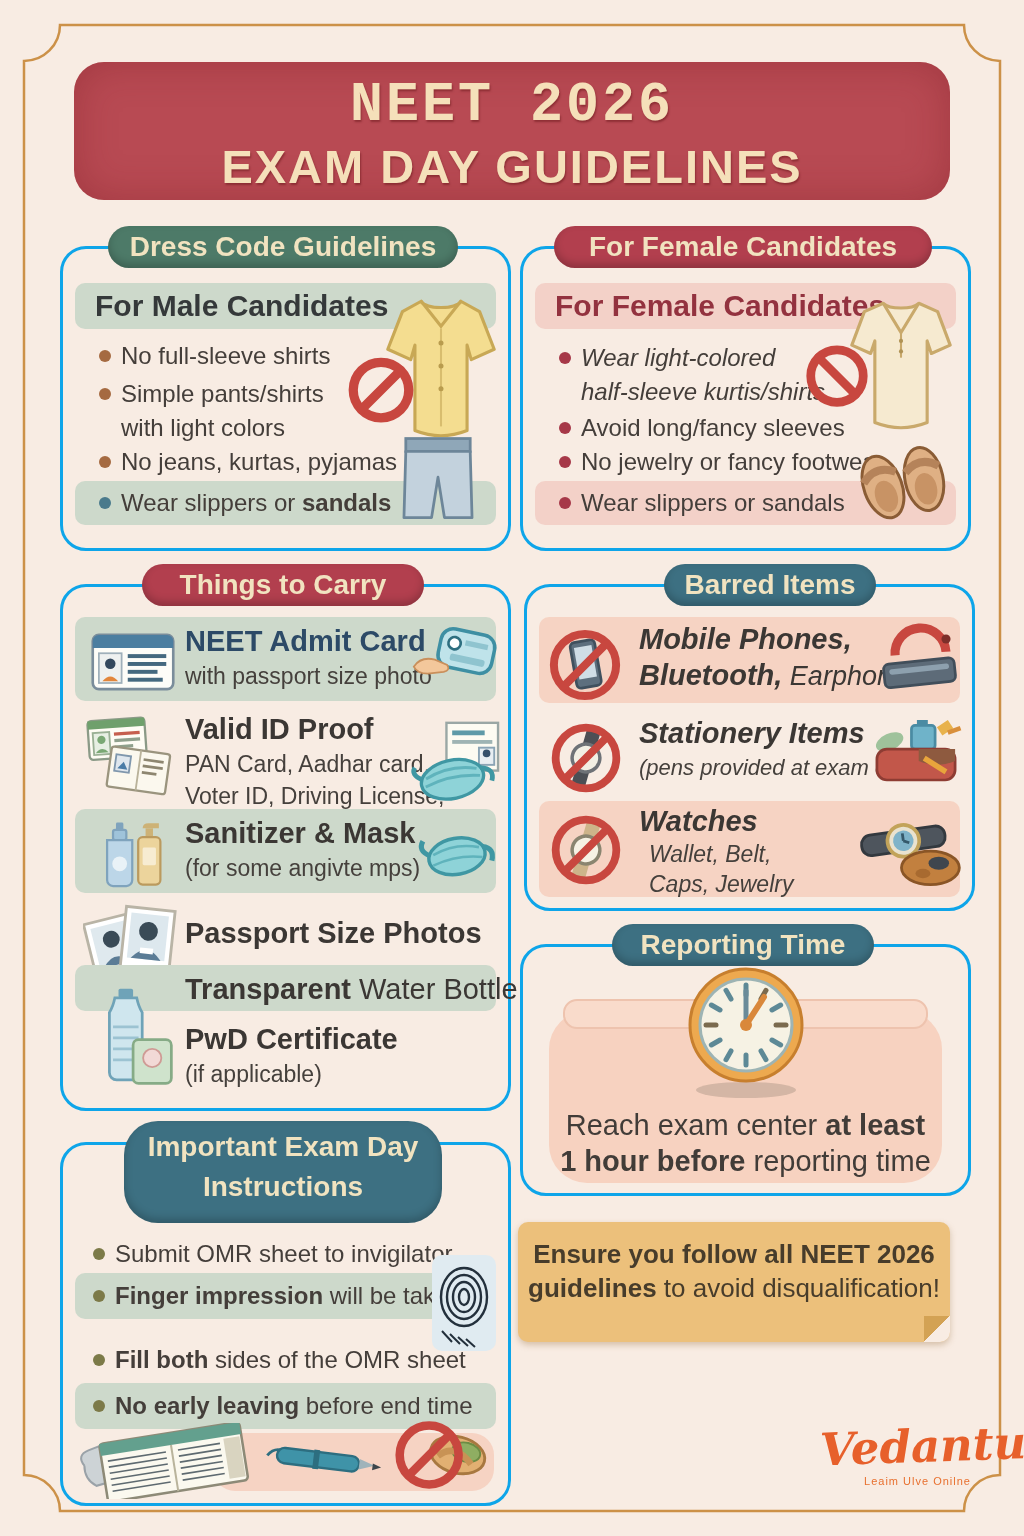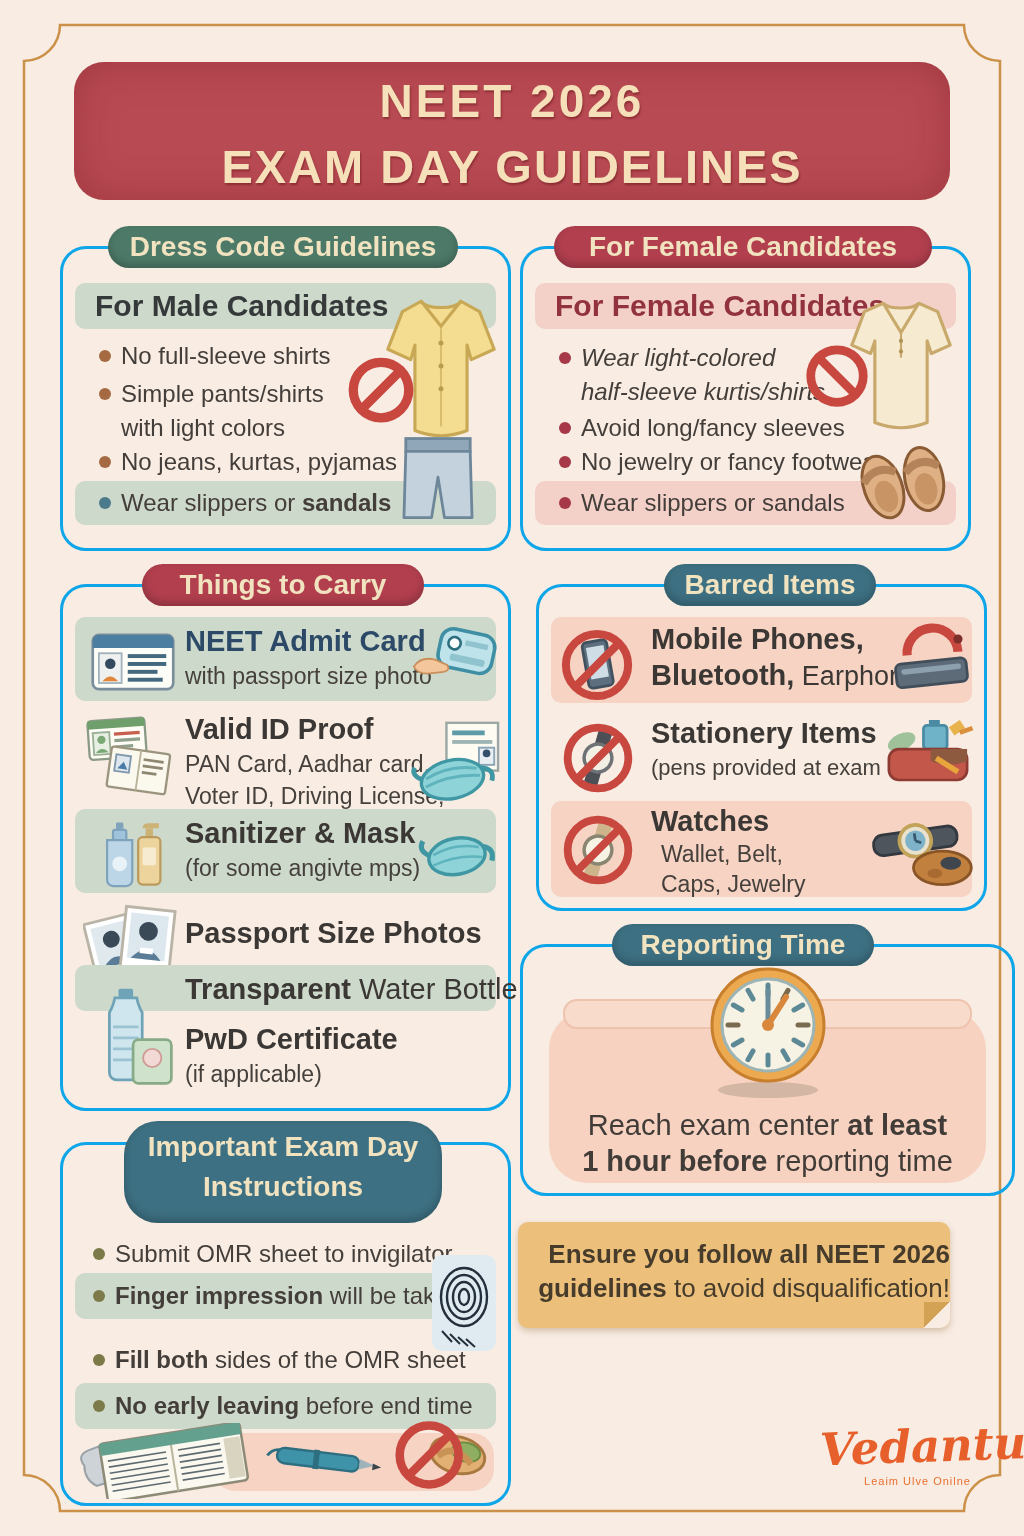--- a/index.html
+++ b/index.html
@@ -4,23 +4,23 @@
 <style>
   html,body{margin:0;padding:0;background:#d8d0c8;}
   .poster{position:relative;width:1024px;height:1536px;background:#f8ece3;
     font-family:"Liberation Sans",sans-serif;color:#443e3a;overflow:hidden;}
   .frame-svg{position:absolute;left:0;top:0;pointer-events:none;}
 
   
   .banner{position:absolute;left:74px;top:62px;width:876px;height:138px;
     background:#b84a53;border-radius:30px;text-align:center;
     box-shadow:inset 0 0 40px rgba(120,25,32,.35);}
-  .banner .l1{display:block;margin-top:12px;font-size:46px;font-weight:bold;
-    color:#f5e0ba;letter-spacing:3px;text-shadow:1px 2px 2px rgba(110,25,30,.55);}
-  .banner .l2{display:block;margin-top:11px;font-size:47px;font-weight:bold;
+  .banner .l1{display:block;margin-top:12px;font-size:55px;font-weight:bold;
+    color:#f5e0ba;letter-spacing:3px;text-shadow:1px 2px 2px rgba(110,25,30,.55);font-family:Liberation Mono, monospace;}
+  .banner .l2{display:block;margin-top:2px;font-size:47px;font-weight:bold;
     color:#f5e0ba;letter-spacing:2px;text-shadow:1px 2px 2px rgba(110,25,30,.55);}
 
   .panel{position:absolute;border:3px solid #0ea5e9;border-radius:26px;}
   .pill{position:absolute;height:42px;line-height:42px;border-radius:24px;
     text-align:center;font-weight:bold;font-size:28px;color:#f1e3c0;z-index:5;
     box-shadow:inset 0 -4px 8px rgba(0,0,0,.22);}
   .pill-green{background:#4d7a68;}
   .pill-red{background:#b23f4e;}
   .pill-teal{background:#3d7082;}
 
@@ -44,22 +44,22 @@
 
   
   .pouch{position:absolute;left:26px;right:26px;top:64px;bottom:10px;
     background:#f7d2c0;border-radius:38px;}
   .pouch-flap{position:absolute;left:40px;right:40px;top:52px;height:26px;
     background:#f9dbcb;border-radius:14px;border:2px solid #eec3ae;}
   .report-text{position:absolute;left:0;right:0;top:160px;text-align:center;
     font-size:29px;line-height:36px;color:#413c38;}
 
   
-  .note{position:absolute;left:518px;top:1222px;width:432px;height:106px;
-    background:#ecc07b;border-radius:10px;text-align:right;
+  .note{position:absolute;left:518px;top:1222px;width:432px;height:120px;
+    background:#ecc07b;border-radius:10px;text-align:center;
     box-shadow:0 3px 6px rgba(150,110,60,.35);}
   .note .t{display:block;font-size:26px;line-height:34px;color:#473c2b;}
   .note .fold{position:absolute;right:0;bottom:0;width:26px;height:26px;
     background:linear-gradient(315deg,#f8ece3 50%,#d3a254 50%);
     border-radius:0 0 10px 0;}
   .note .pad{padding-top:15px;display:block;}
 
   
   .logo{position:absolute;left:820px;top:1420px;width:195px;text-align:center;}
   .logo .brand{display:block;font-family:"DejaVu Serif",serif;font-style:italic;
@@ -285,21 +285,21 @@
       <path d="M24 12 h24 q2 10 6 16 v66 a8 8 0 0 1 -8 8 h-20 a8 8 0 0 1 -8 -8 v-66 q4 -6 6 -16 z" fill="#cfe6ee" stroke="#6fa3b8" stroke-width="3"></path>
       <path d="M22 44 h28 M22 56 h28 M22 68 h28 M22 80 h28" stroke="#9cc3d2" stroke-width="3"></path>
       <rect x="44" y="58" width="42" height="48" rx="6" fill="#cfe3cc" stroke="#86ab86" stroke-width="3"></rect>
       <circle cx="65" cy="78" r="10" fill="#f2d9d6" stroke="#cf9b95" stroke-width="2"></circle>
     </svg>
     <div class="item-title" style="left:122px;top:436px;">PwD Certificate</div>
     <div class="item-sub" style="left:122px;top:474px;">(if applicable)</div>
   </div>
 
   <div class="pill pill-teal" style="left:664px;top:564px;width:212px;">Barred Items</div>
-  <div class="panel" style="left:536px;top:584px;width:445px;height:321px;">
+  <div class="panel" style="left:524px;top:584px;width:445px;height:321px;font-style:italic;">
 
     <div class="band band-salmon" style="top:30px;height:86px;"></div>
     <svg class="abs" style="left:18px;top:38px;" width="80" height="80" viewBox="0 0 90 90">
       <g transform="rotate(-10 45 45)">
         <rect x="32" y="18" width="28" height="52" rx="5" fill="#5d6f7e" stroke="#3f505e" stroke-width="3"></rect>
         <rect x="36" y="24" width="20" height="36" fill="#cfdde6"></rect>
       </g>
       <circle cx="45" cy="45" r="35" fill="none" stroke="#c8473f" stroke-width="9"></circle>
       <line x1="21" y1="69" x2="69" y2="21" stroke="#c8473f" stroke-width="9" stroke-linecap="round"></line>
     </svg>
@@ -356,21 +356,21 @@
         <circle cx="55" cy="33" r="11" fill="#7fb3c9"></circle>
         <path d="M55 33 L55 25 M55 33 L61 36" stroke="#35596b" stroke-width="3"></path>
       </g>
       <ellipse cx="84" cy="62" rx="31" ry="18" fill="#c2803f" stroke="#8a5526" stroke-width="3"></ellipse>
       <ellipse cx="93" cy="57" rx="11" ry="7" fill="#3f464e"></ellipse>
       <ellipse cx="76" cy="68" rx="8" ry="5" fill="#a86a30"></ellipse>
     </svg>
   </div>
 
   <div class="pill pill-teal" style="left:612px;top:924px;width:262px;">Reporting Time</div>
-  <div class="panel" style="left:520px;top:944px;width:445px;height:246px;padding-left:44px;">
+  <div class="panel" style="left:520px;top:944px;width:445px;height:246px;">
     <div class="pouch"></div>
     <div class="pouch-flap"></div>
     <svg class="abs" style="left:50%;margin-left:-65px;top:16px;" width="130" height="136" viewBox="0 0 130 136">
       <ellipse cx="65" cy="127" rx="50" ry="8" fill="rgba(90,80,70,.22)"></ellipse>
       <circle cx="65" cy="62" r="56" fill="#eda94f" stroke="#c77f2e" stroke-width="3"></circle>
       <circle cx="65" cy="62" r="46" fill="#f6f2e4" stroke="#9db4b4" stroke-width="3"></circle>
       <g stroke-width="5" stroke-linecap="round">
         <line x1="65" y1="22" x2="65" y2="32" stroke="#5d8996"></line>
         <line x1="65" y1="22" x2="65" y2="32" stroke="#7a6a4e" transform="rotate(30 65 62)"></line>
         <line x1="65" y1="22" x2="65" y2="32" stroke="#5d8996" transform="rotate(60 65 62)"></line>

